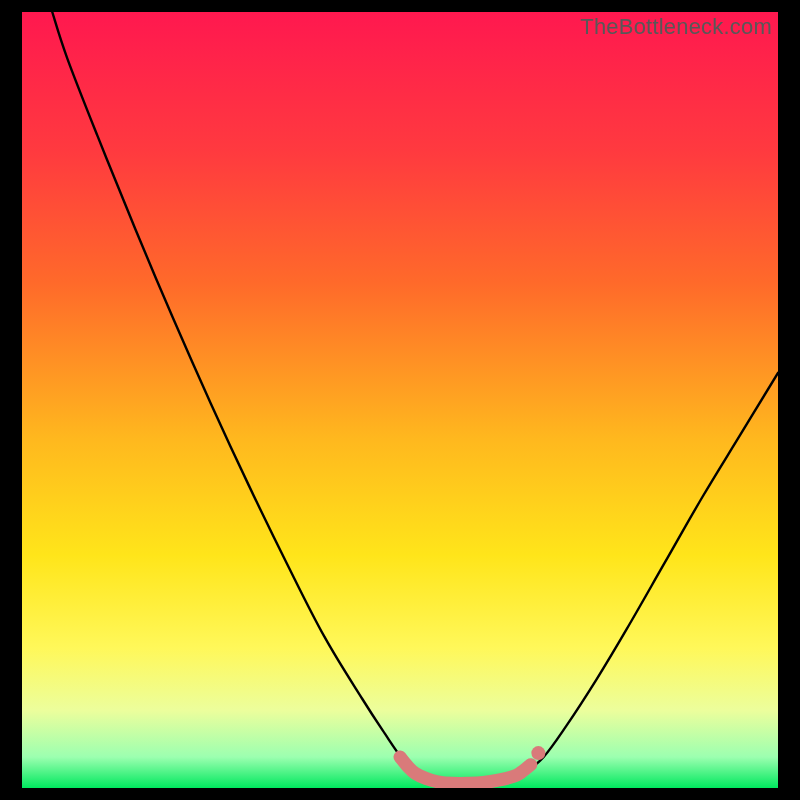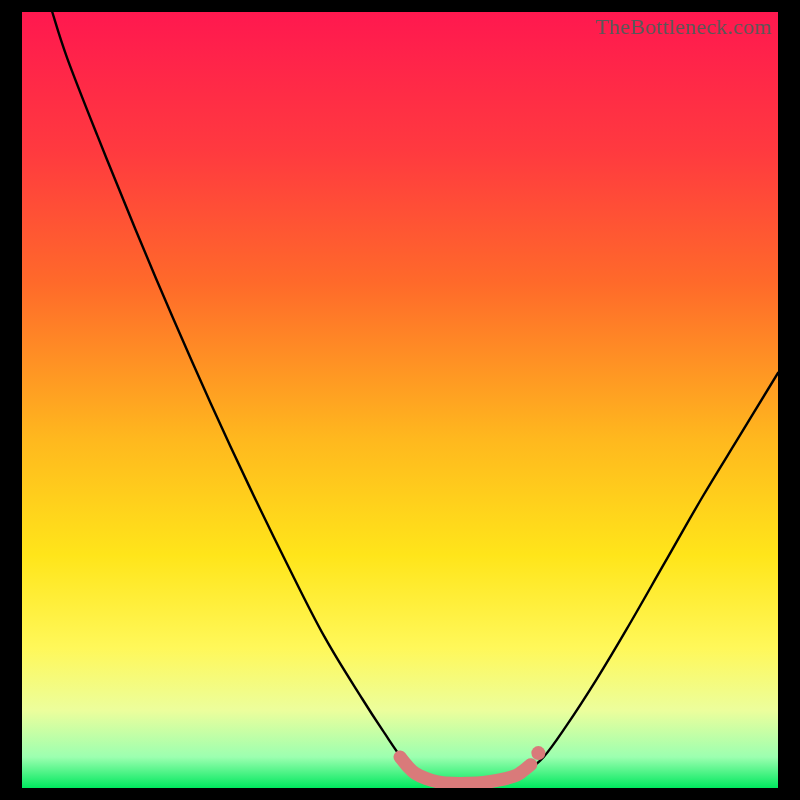--- a/index.html
+++ b/index.html
@@ -27,21 +27,20 @@
   }
   .watermark {
     position: absolute;
     top: 14px;
     right: 28px;
     color: #585858;
     font-size: 22px;
     font-weight: 400;
     letter-spacing: 0.2px;
     z-index: 10;
-    font-family: Liberation Serif, serif;
   }
   svg { display: block; }
 </style>
 </head>
 <body>
 
 <div class="frame">
   <div class="watermark">TheBottleneck.com</div>
   <div class="plot">
     <svg id="chart-svg" width="756" height="776" viewBox="0 0 756 776" preserveAspectRatio="none">

